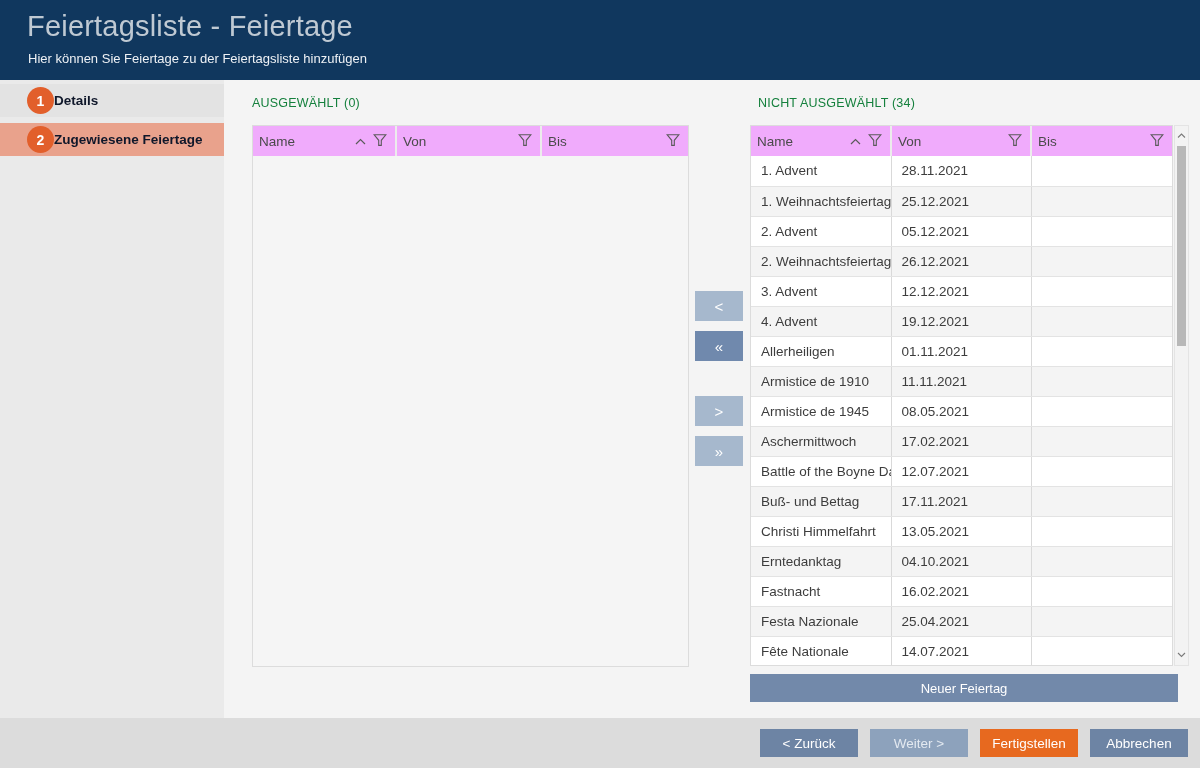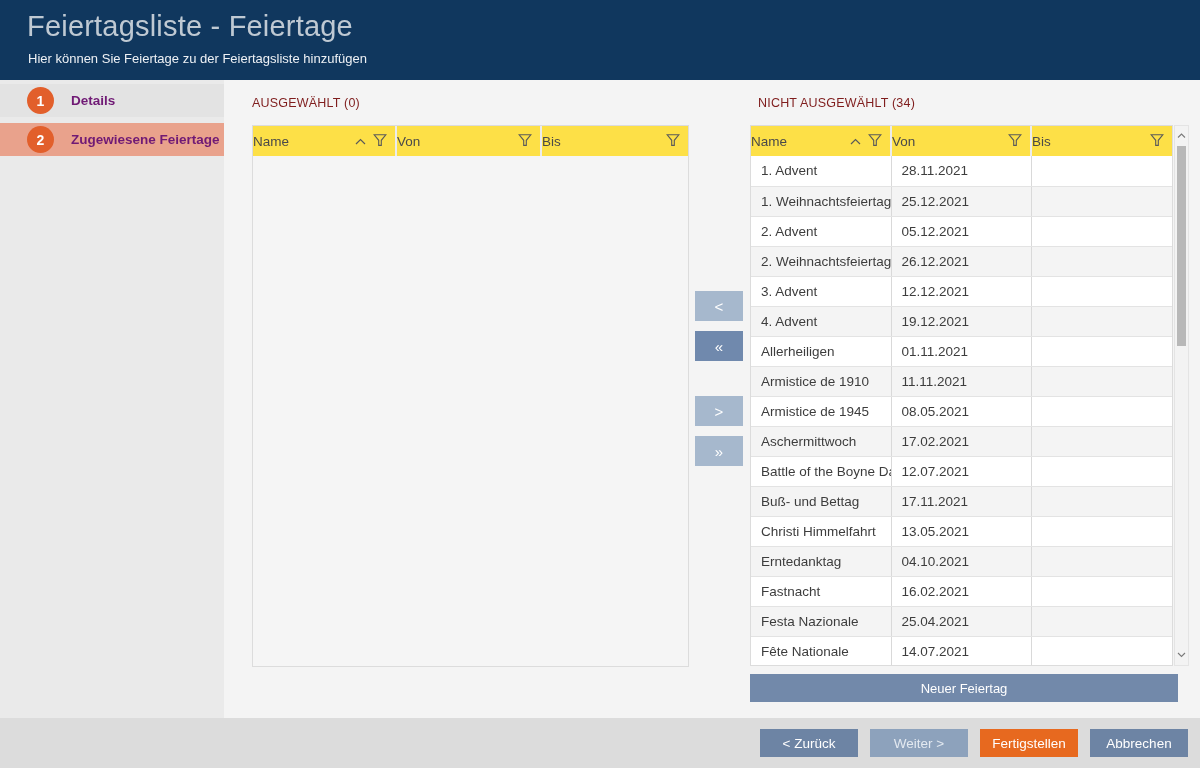--- a/index.html
+++ b/index.html
@@ -16,35 +16,35 @@
 
   
   .sidebar { position:absolute; left:0; top:80px; width:224px; height:638px; background:#eaeaea; }
   .step { position:absolute; left:0; width:224px; height:33px; display:flex; align-items:center; cursor:pointer; }
   .step1 { top:4px;  background:#e3e3e3; }
   .step2 { top:43px; background:#e9a28c; }
   .step2::after { content:""; position:absolute; left:224px; top:0;
     border-top:16.5px solid transparent; border-bottom:16.5px solid transparent; border-left:12px solid #e9a28c; }
   .step-circle { width:27px; height:27px; border-radius:50%; background:#e25f2b; color:#fff;
     font-size:14px; font-weight:bold; display:flex; align-items:center; justify-content:center; margin-left:27px; flex:none; }
-  .step-label { margin-left:17px; font-size:13.5px; font-weight:600; color:#701a75; white-space:nowrap; }
+  .step-label { font-size:13.5px; font-weight:600; color:#0f172a; white-space:nowrap; }
 
   
   .main { position:absolute; left:224px; top:80px; width:976px; height:638px; background:#f4f4f4; }
-  .panel-title { position:absolute; font-size:12.5px; color:#7f1d1d; letter-spacing:0.2px; }
+  .panel-title { position:absolute; font-size:12.5px; color:#15803d; letter-spacing:0.2px; }
   #sel-title   { left:28px;  top:16px; }
   #unsel-title { left:534px; top:16px; }
 
   .table-wrap { position:absolute; top:45px; border:1px solid #dcdcdc; background:#f5f5f5; box-sizing:border-box; overflow:hidden; }
   #sel-wrap   { left:28px;  width:437px; height:542px; }
   #unsel-wrap { left:526px; width:423px; height:541px; background:#fff; }
 
   table { border-collapse:collapse; table-layout:fixed; width:100%; }
-  th { height:30px; background:#fde047; font-weight:400; font-size:13.5px; color:#4a4a4a;
-       text-align:left; padding:0 0 0 0; border-right:2px solid #ececec; position:relative; box-sizing:border-box; cursor:pointer; }
+  th { height:30px; background:#f0abfc; font-weight:400; font-size:13.5px; color:#4a4a4a;
+       text-align:left; padding:0 0 0 6px; border-right:2px solid #ececec; position:relative; box-sizing:border-box; cursor:pointer; }
   th:last-child { border-right:none; }
   .th-icons { position:absolute; right:8px; top:0; height:30px; display:flex; gap:7px; align-items:center; }
   td { height:30px; font-size:13.5px; color:#3d3d3d; padding:0 0 0 10px;
        border-right:1px solid #d9d9d9; border-bottom:1px solid #e3e3e3;
        white-space:nowrap; overflow:hidden; box-sizing:border-box; }
   td:last-child { border-right:none; }
   tbody tr:nth-child(odd)  { background:#ffffff; }
   tbody tr:nth-child(even) { background:#f4f4f4; }
 
   

